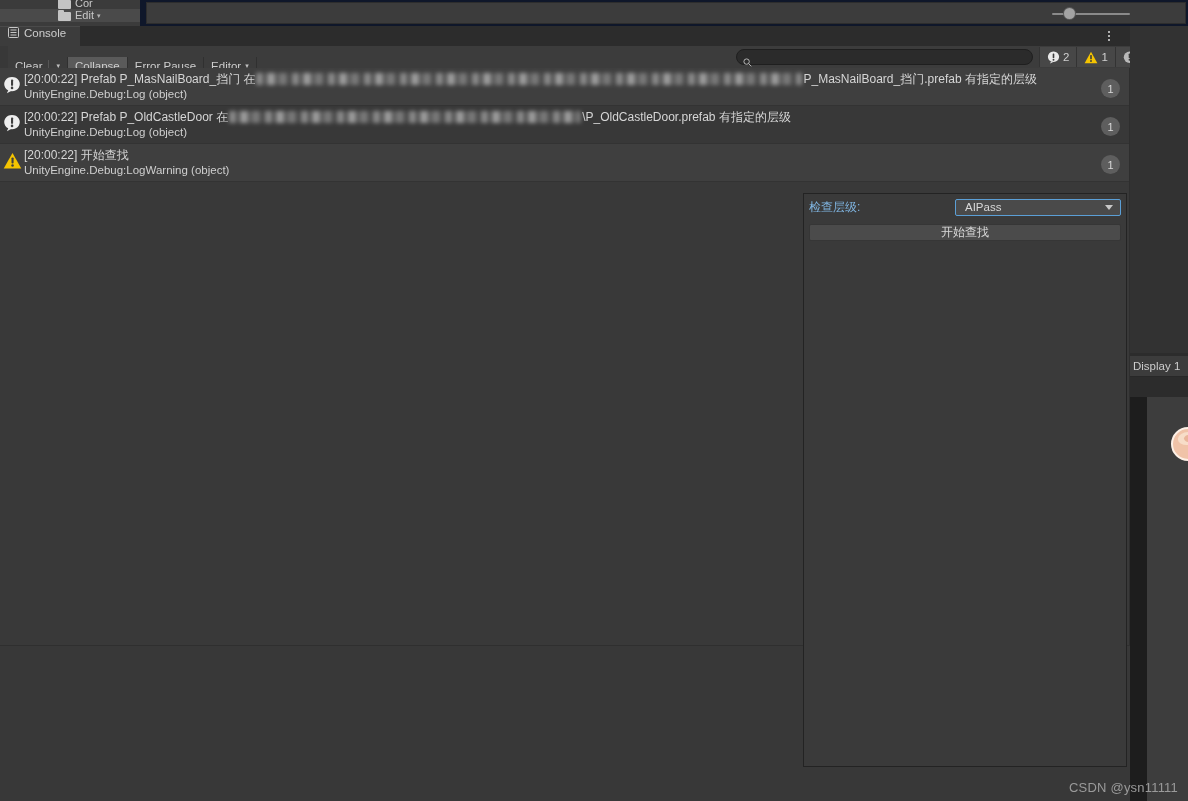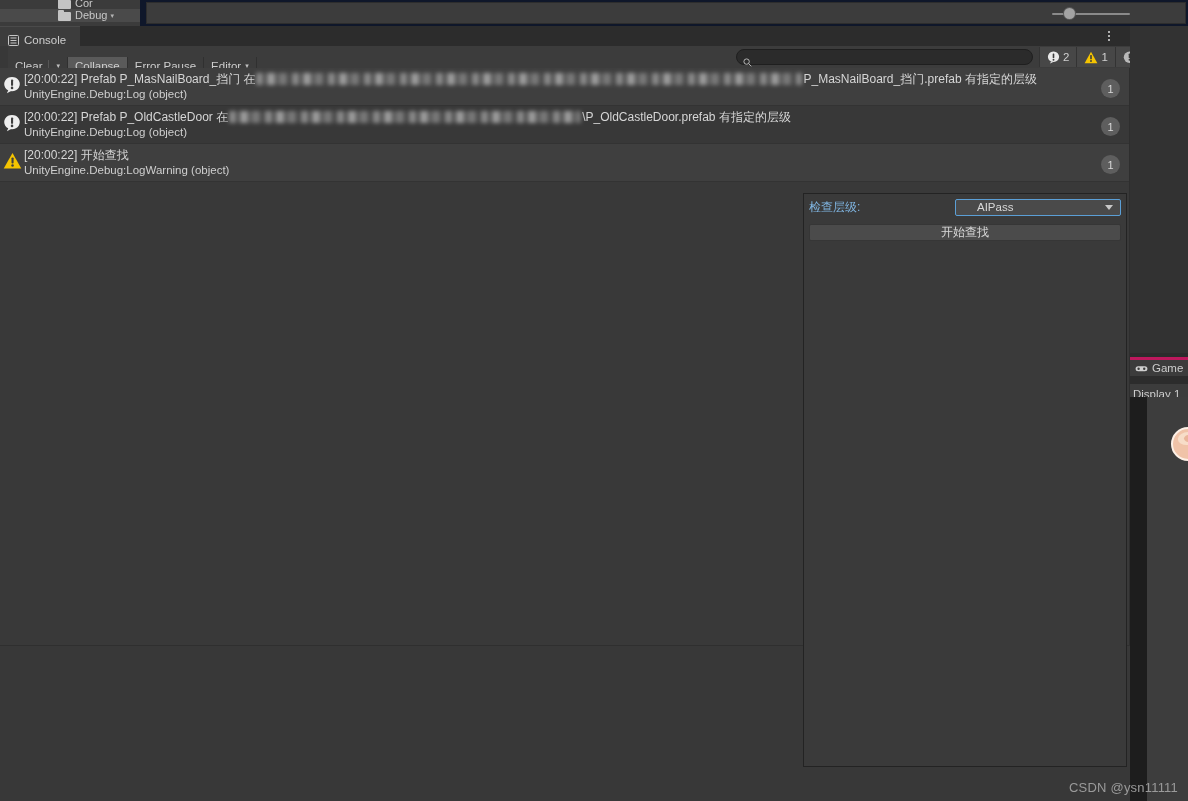--- a/index.html
+++ b/index.html
@@ -35,21 +35,21 @@
   .zoom-slider { position: absolute; left: 905px; top: 9px; width: 78px; height: 3px; }
   .zoom-track { position: absolute; left: 0; top: 1px; width: 78px; height: 2px; background: #8a8a8a; border-radius: 1px; }
   .zoom-knob { position: absolute; left: 12px; top: -4px; width: 11px; height: 11px; background: #a3a3a3;
                border-radius: 50%; box-shadow: 0 0 0 1px #5a5a5a; }
 
   
   .console-win { position: absolute; left: 0; top: 26px; width: 1130px; height: 619px; background: #383838; }
 
   .tabbar { position: absolute; left: 0; top: 0; width: 1130px; height: 20px; background: #2c2c2c; }
   .tab { position: absolute; left: 0; top: 0; height: 20px; padding: 0 14px 0 8px;
-         background: #3c3c3c; display: flex; align-items: flex-end; gap: 5px;
+         background: #3c3c3c; display: flex; align-items: flex-start; gap: 5px;
          border-top: 1px solid #4a4a4a; }
   .tab-label { font-size: 11.5px; color: #cdcdcd; white-space: nowrap; }
   .ico-console { width: 11px; height: 11px; position: relative; flex: 0 0 auto; }
   .ico-console svg { display: block; }
   .tab-kebab { position: absolute; right: 14px; top: 3px; width: 14px; height: 14px;
                display: flex; flex-direction: column; align-items: center; justify-content: center; gap: 2px; }
   .tab-kebab i { width: 2px; height: 2px; background: #b0b0b0; display: block; }
 
   .toolbar { position: absolute; left: 8px; top: 20px; width: 1130px; height: 40px;
              background: #3c3c3c; border-bottom: 1px solid #282828; display: flex; align-items: center; }
@@ -123,37 +123,37 @@
   .cpl-close::before, .cpl-close::after {
     content: ""; position: absolute; left: 0; top: 5px; width: 12px; height: 1.6px; background: #c8c8c8; }
   .cpl-close::before { transform: rotate(45deg); }
   .cpl-close::after { transform: rotate(-45deg); }
 
   .cpl-body { position: relative; padding: 4px 5px 0 5px; }
   .cpl-field-row { display: flex; align-items: center; height: 18px; margin-bottom: 5px; }
   .cpl-field-label { font-size: 12px; color: #7fb4e0; width: 146px; flex: 0 0 auto; }
   .cpl-dropdown { position: relative; flex: 1 1 auto; height: 17px; background: #4a4a4a;
                   border: 1px solid #5b9fd6; border-radius: 2px; display: flex;
-                  align-items: center; padding-left: 21px; }
+                  align-items: center; padding-left: 9px; }
   .cpl-dd-value { font-size: 11.5px; color: #d8d8d8; }
   .cpl-dd-arrow { position: absolute; right: 7px; top: 5px; width: 0; height: 0;
                   border-left: 4px solid transparent; border-right: 4px solid transparent;
                   border-top: 5px solid #c8c8c8; }
   .cpl-button { height: 17px; background: #4b4b4b; border: 1px solid #363636; border-radius: 2px;
                 display: flex; align-items: center; justify-content: center;
                 font-size: 12px; color: #dadada; margin-top: 8px; }
 
   
   .game-panel { position: absolute; left: 1130px; top: 26px; width: 58px; height: 775px; background: #2c2c2c; }
   .game-dark { position: absolute; left: 0; top: 0; width: 58px; height: 327px; background: #323232; }
   .game-tab { position: absolute; left: 0; top: 331px; width: 58px; height: 19px;
               background: #3c3c3c; display: flex; align-items: center; gap: 4px; padding-left: 5px;
               border-top: 3px solid #be185d; }
   .game-tab-label { font-size: 11.5px; color: #cdcdcd; white-space: nowrap; }
-  .game-toolbar { position: absolute; left: 0; top: 358px; width: 58px; height: 21px;
+  .game-toolbar { position: absolute; left: 0; top: 330px; width: 58px; height: 21px;
                   background: #3c3c3c; display: flex; align-items: center; padding-left: 3px;
                   border-bottom: 1px solid #282828; }
   .game-toolbar-label { font-size: 11.5px; color: #cdcdcd; white-space: nowrap; }
   .game-view { position: absolute; left: 0; top: 371px; width: 58px; height: 404px; background: #1d1d1d; }
   .game-view-inner { position: absolute; left: 17px; top: 0; width: 41px; height: 404px; background: #3d3d3d; }
   .game-obj { position: absolute; left: 24px; top: 30px; width: 34px; height: 34px; border-radius: 50%;
               background: #f0c3a8; border: 2px solid #fdf0e6; overflow: hidden; }
   .game-obj::before { content: ""; position: absolute; left: 5px; top: 3px; width: 22px; height: 13px;
                       background: #f7ddc8; border-radius: 50% 50% 40% 40%; }
   .game-obj::after { content: ""; position: absolute; left: 11px; top: 6px; width: 10px; height: 7px;
@@ -169,21 +169,21 @@
 <div id="root">
 
   <div class="top-strip">
     <div class="tree-col">
       <div class="tree-row r1">
         <span class="folder-ico"></span>
         <span class="tree-label">Cor</span>
       </div>
       <div class="tree-row r2">
         <span class="folder-ico"></span>
-        <span class="tree-label">Debug</span>
+        <span class="tree-label">Edit</span>
         <span class="tree-caret">▾</span>
       </div>
     </div>
     <div class="strip-panel">
       <div class="zoom-slider">
         <div class="zoom-track"></div>
         <div class="zoom-knob"></div>
       </div>
     </div>
   </div>

